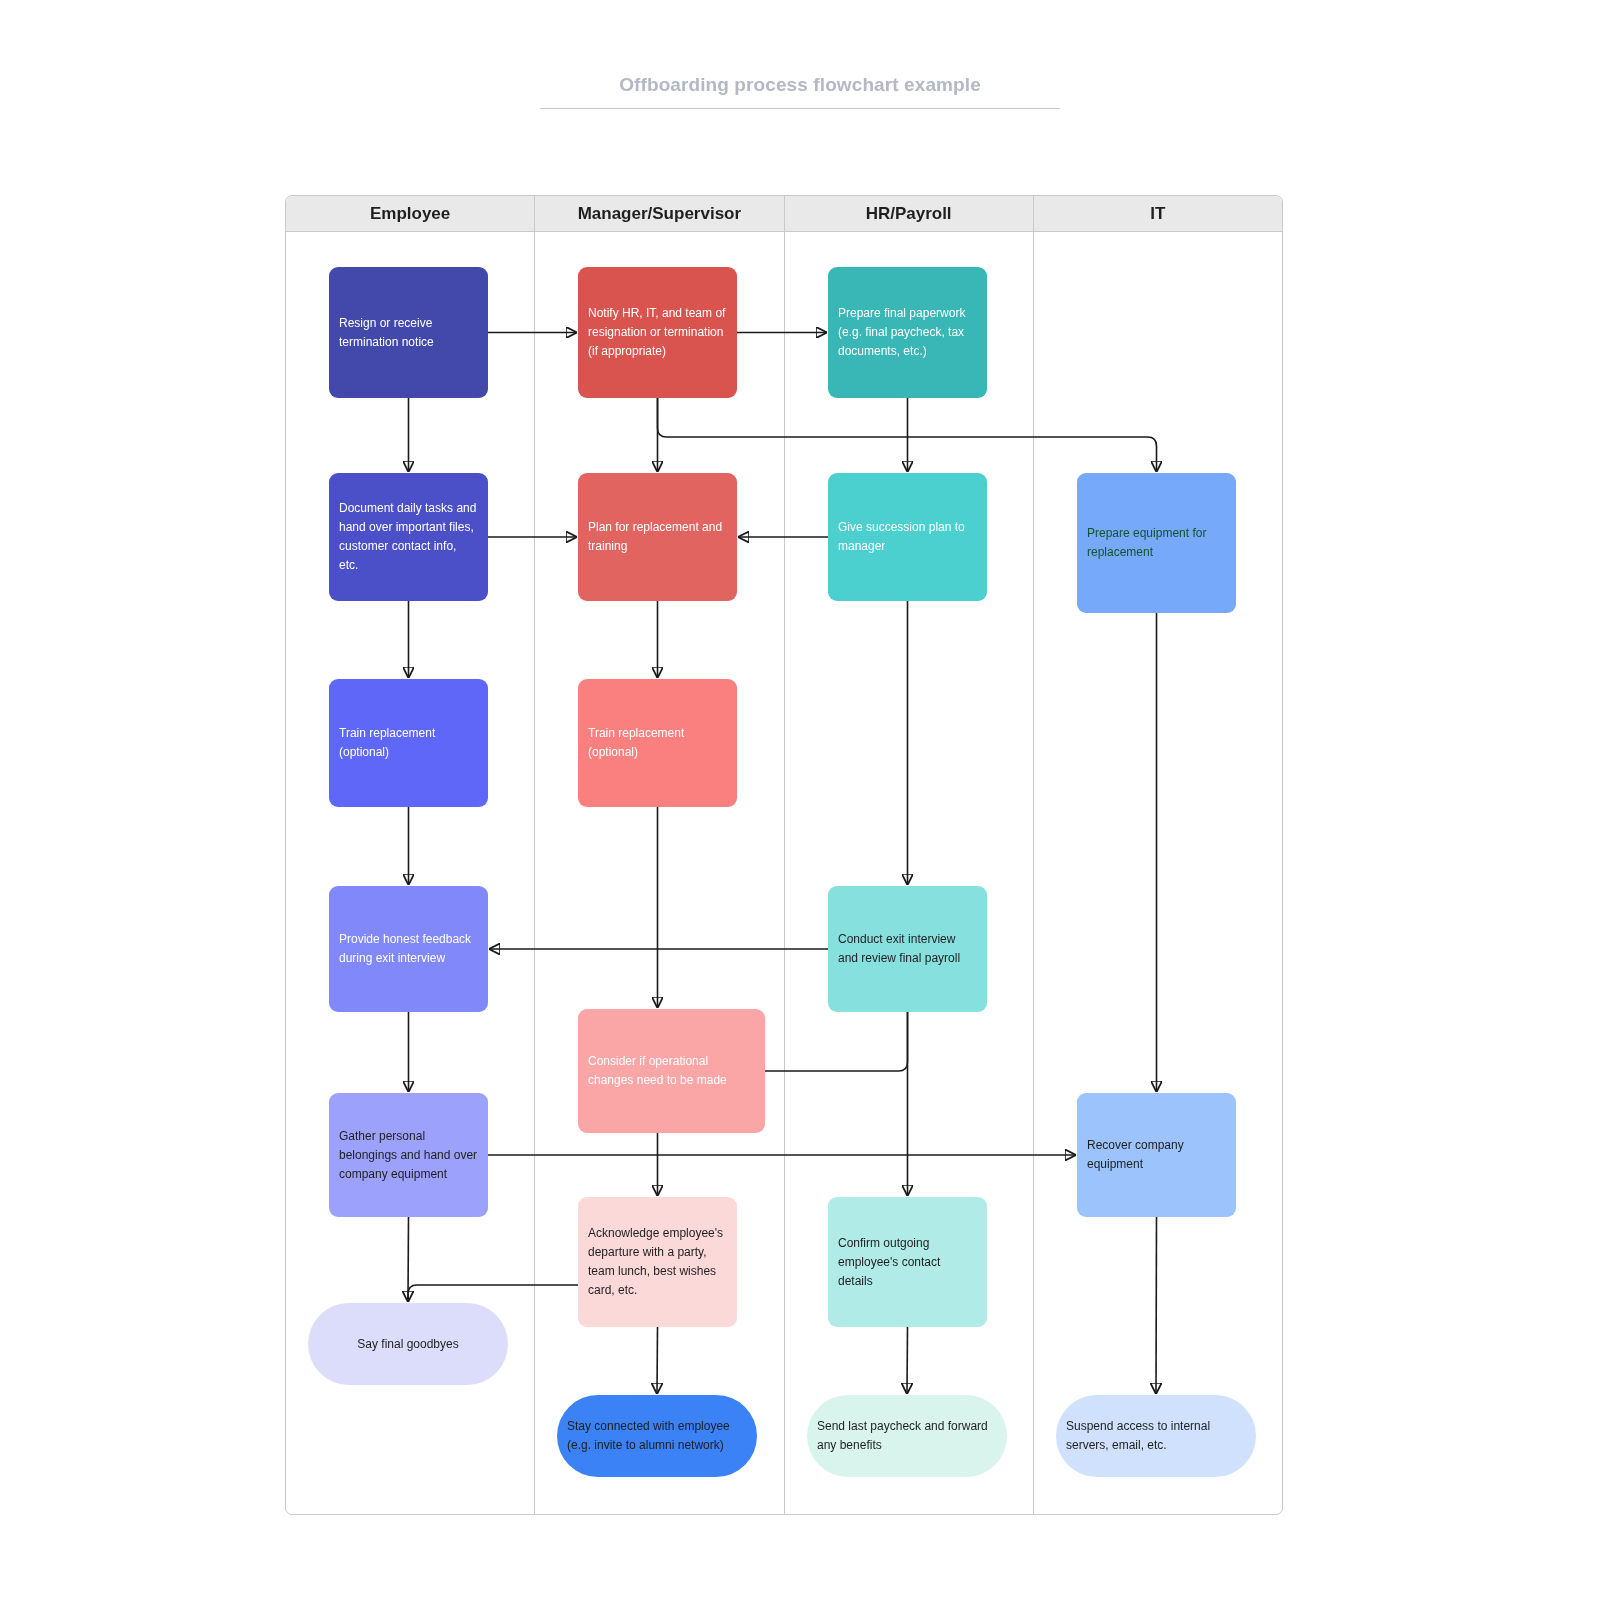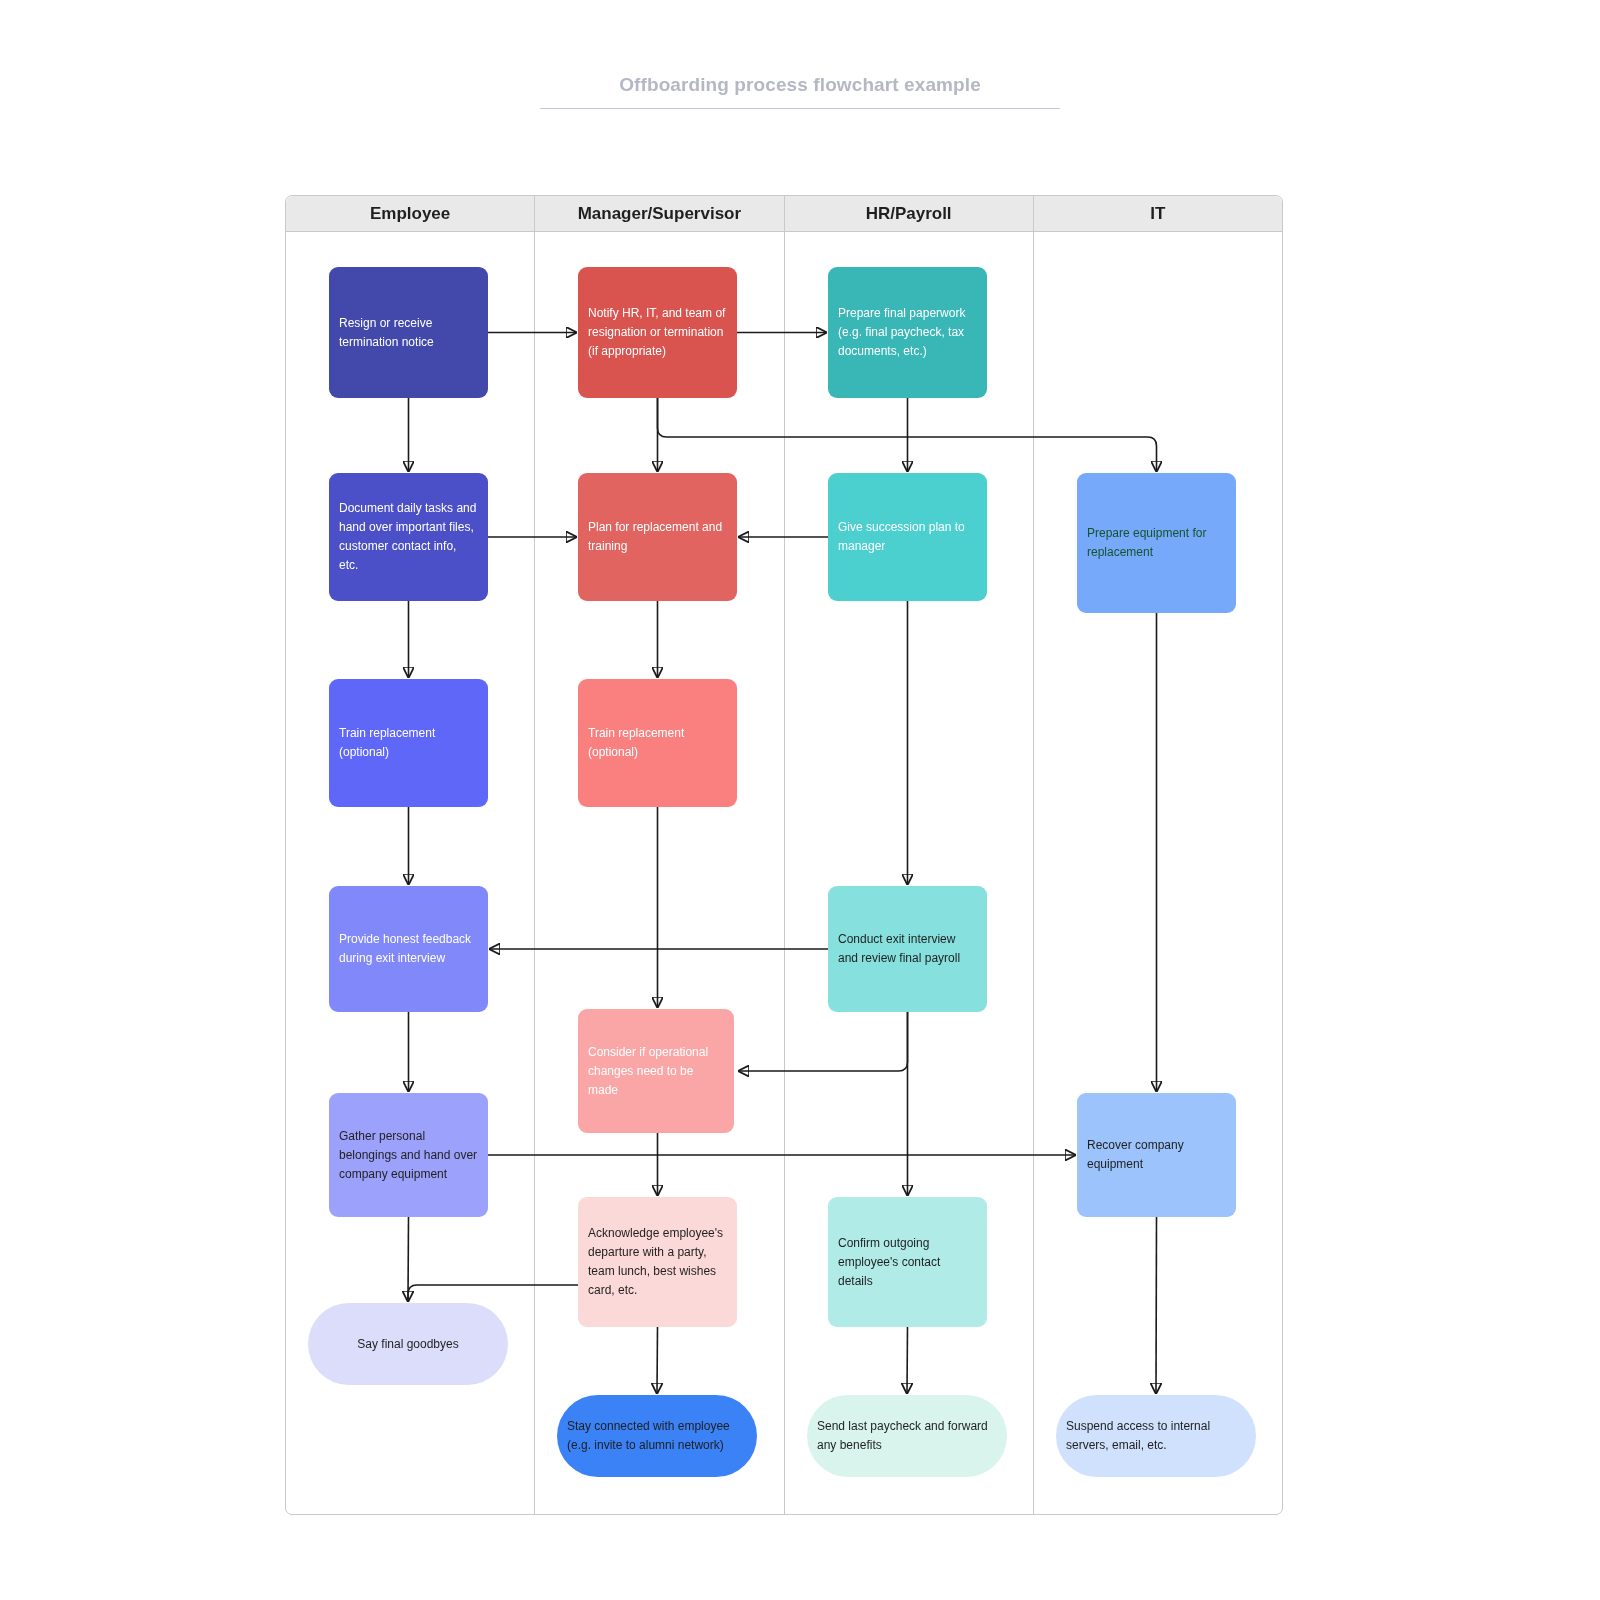--- a/index.html
+++ b/index.html
@@ -214,21 +214,21 @@
     </div>
     <div class="node" style="left: 578px; top: 679px; width: 159px; height: 128px; background: rgb(250, 128, 128); color: rgb(255, 255, 255);">
       <span class="node-label">Train replacement (optional)</span>
     </div>
     <div class="node" style="left: 329px; top: 886px; width: 159px; height: 126px; background: rgb(129, 137, 250); color: rgb(255, 255, 255);">
       <span class="node-label">Provide honest feedback during exit interview</span>
     </div>
     <div class="node" style="left: 828px; top: 886px; width: 159px; height: 126px; background: rgb(133, 224, 222); color: rgb(31, 31, 31);">
       <span class="node-label">Conduct exit interview and review final payroll</span>
     </div>
-    <div class="node" style="left: 578px; top: 1009px; width: 156px; height: 124px; background: rgb(251, 166, 166); color: rgb(255, 255, 255);">
+    <div class="node" style="left: 578px; top: 1009px; width: 187px; height: 124px; background: rgb(251, 166, 166); color: rgb(255, 255, 255);">
       <span class="node-label">Consider if operational changes need to be made</span>
     </div>
     <div class="node" style="left: 329px; top: 1093px; width: 159px; height: 124px; background: rgb(156, 162, 251); color: rgb(31, 31, 31);">
       <span class="node-label">Gather personal belongings and hand over company equipment</span>
     </div>
     <div class="node" style="left: 1077px; top: 1093px; width: 159px; height: 124px; background: rgb(156, 195, 251); color: rgb(31, 31, 31);">
       <span class="node-label">Recover company equipment</span>
     </div>
     <div class="node" style="left: 578px; top: 1197px; width: 159px; height: 130px; background: rgb(251, 217, 217); color: rgb(31, 31, 31);">
       <span class="node-label">Acknowledge employee's departure with a party, team lunch, best wishes card, etc.</span>

